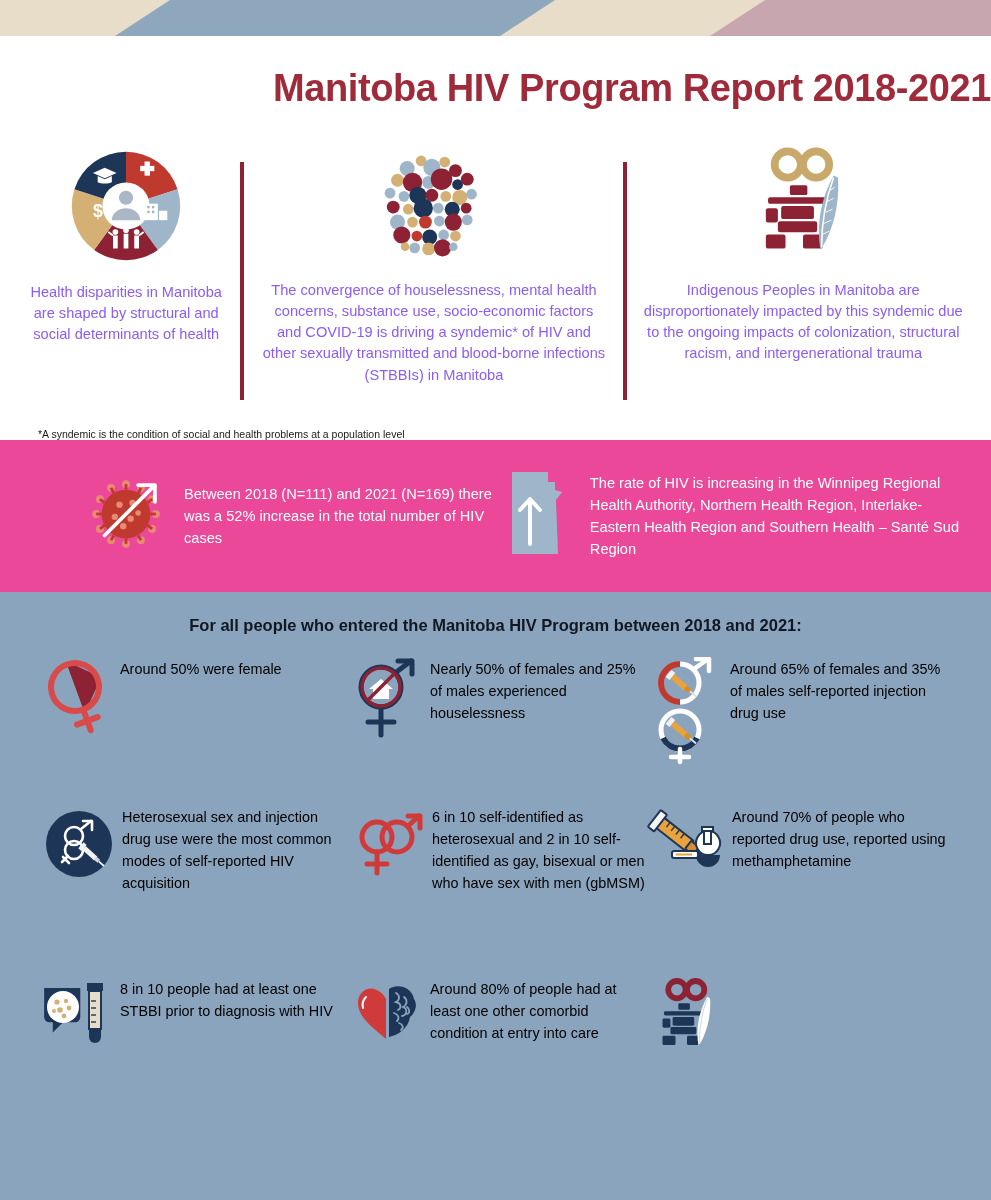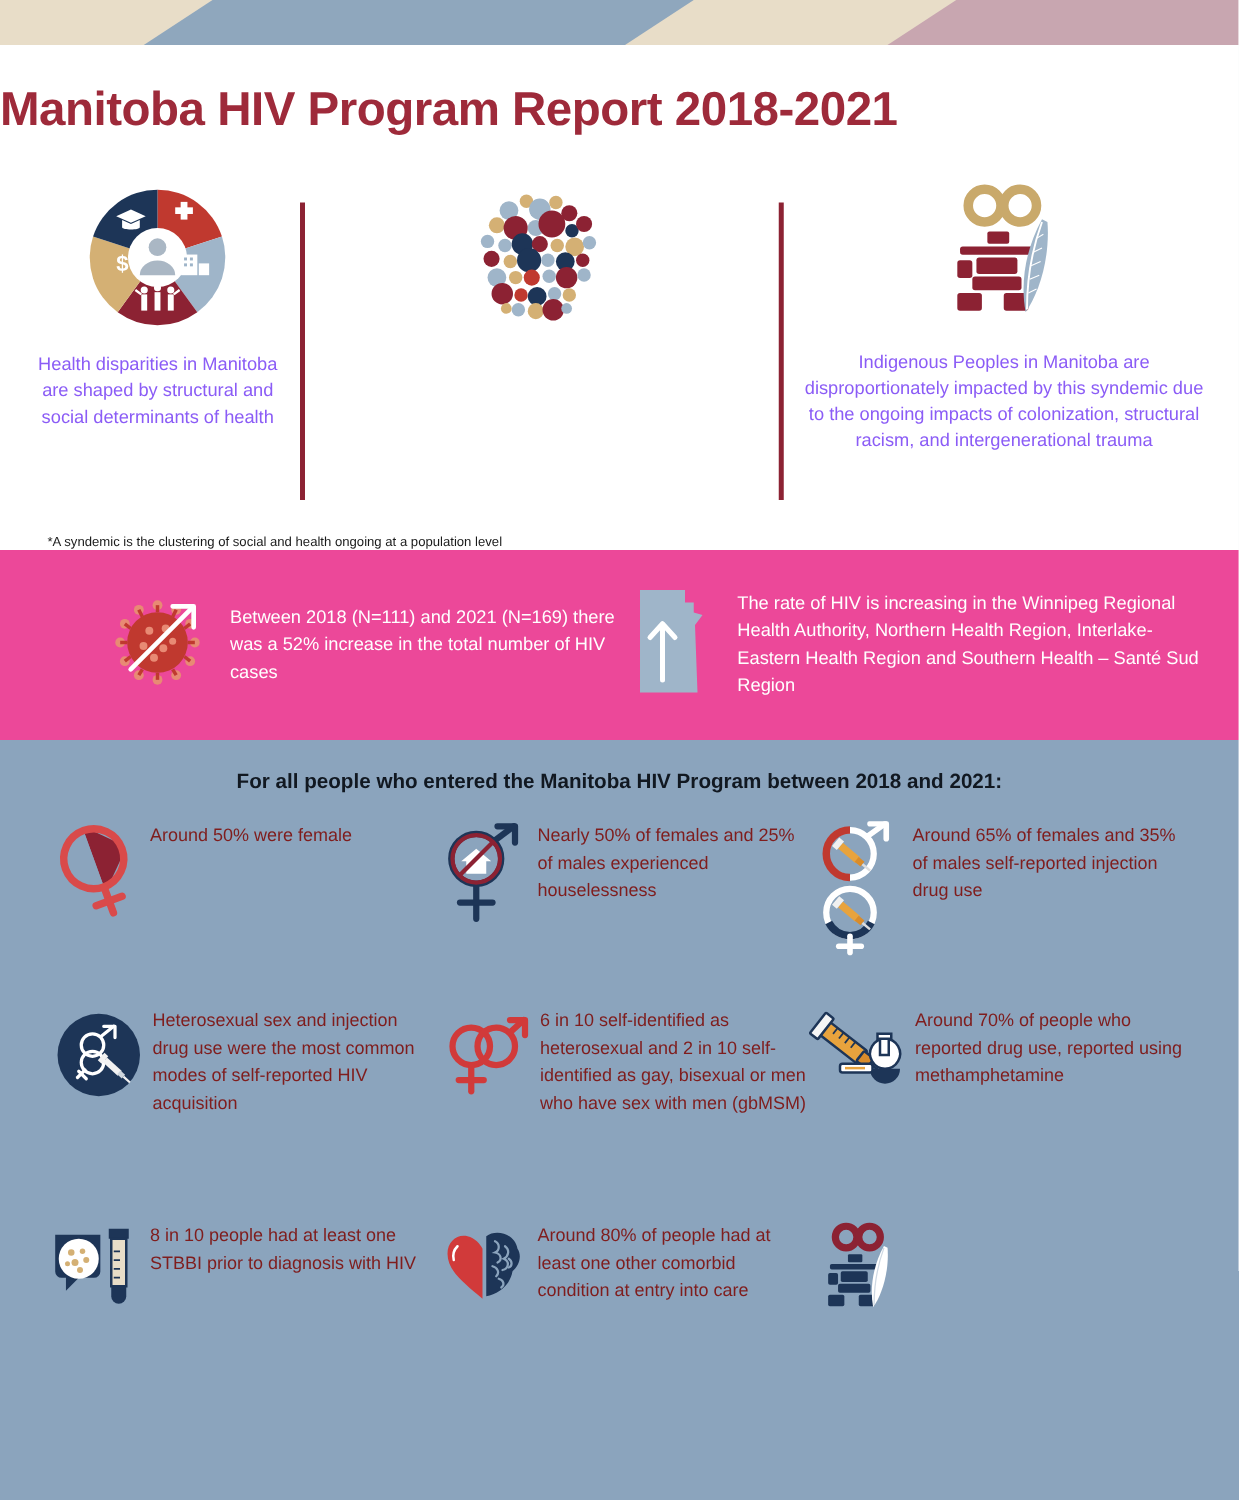--- a/index.html
+++ b/index.html
@@ -10,21 +10,21 @@
     background: #ffffff;
     overflow: hidden;
   }
   .page { position: relative; width: 991px; height: 1200px; background:#fff; }
 
   
   .banner { position: relative; width: 991px; height: 36px; overflow: hidden; background: #ffffff; }
   .banner svg { display:block; }
 
   
-  .title-wrap { height: 104px; display:flex; align-items:center; justify-content:flex-start; }
+  .title-wrap { height: 104px; display:flex; align-items:center; justify-content:flex-end; }
   .title {
     font-size: 38px;
     font-weight: bold;
     color: #9e2a3a;
     letter-spacing: -0.4px;
     font-family: "Liberation Sans", sans-serif;
   }
 
   
   .three-col {
@@ -106,21 +106,21 @@
   .stat-icon {
     flex: 0 0 auto;
     width: 86px;
     display: flex;
     justify-content: center;
     align-items: flex-start;
   }
   .stat-text {
     font-size: 14.4px;
     line-height: 1.52;
-    color: #7f1d1d;
+    color: #000000;
     padding-top: 2px;
   }
 </style>
 </head>
 <body>
 
 <div class="page">
 
   <div class="banner">
     <svg width="991" height="36" viewBox="0 0 991 36">
@@ -221,20 +221,21 @@
             <circle cx="69" cy="82" r="5" fill="#9fb5c9"></circle>
             <circle cx="80" cy="83" r="5" fill="#d4b074"></circle>
             <circle cx="42" cy="94" r="5" fill="#9fb5c9"></circle>
             <circle cx="55" cy="95" r="6" fill="#d4b074"></circle>
             <circle cx="68" cy="94" r="8" fill="#8c2233"></circle>
             <circle cx="33" cy="93" r="4" fill="#d4b074"></circle>
             <circle cx="78" cy="93" r="4" fill="#9fb5c9"></circle>
           </g>
         </svg>
       </div>
+      <div class="col-text">The convergence of houselessness, mental health concerns, substance use, socio-economic factors and COVID-19 is driving a syndemic* of HIV and other sexually transmitted and blood-borne infections (STBBIs) in Manitoba</div>
     </div>
 
     <div class="divider"></div>
 
     <div class="col col-3">
       <div class="icon-box">
         <svg width="110" height="118" viewBox="0 0 100 108">
 
           <g fill="none" stroke="#c9a96b" stroke-width="7">
             <circle cx="36" cy="16" r="12"></circle>
@@ -257,21 +258,21 @@
             <g stroke="#ffffff" stroke-width="0.8">
               <path d="M74 40 l5 -3 M72 50 l6 -3 M70 60 l7 -3 M69 70 l7 -3 M68 80 l6 -3"></path>
             </g>
           </g>
         </svg>
       </div>
       <div class="col-text">Indigenous Peoples in Manitoba are disproportionately impacted by this syndemic due to the ongoing impacts of colonization, structural racism, and intergenerational trauma</div>
     </div>
   </div>
 
-  <div class="footnote">*A syndemic is the clustering of social and health ongoing at a population level</div>
+  <div class="footnote">*A syndemic is the condition of social and health problems at a population level</div>
 
   <div class="navy">
     <div class="navy-item navy-item-1">
       <div class="navy-icon">
         <svg width="84" height="84" viewBox="0 0 90 90">
           <g fill="#e88a74">
             <circle cx="45" cy="45" r="26" fill="#c0392f"></circle>
             <g>
               <circle cx="45" cy="13" r="4.2"></circle>
                 <circle cx="61" cy="17" r="4.2"></circle>

